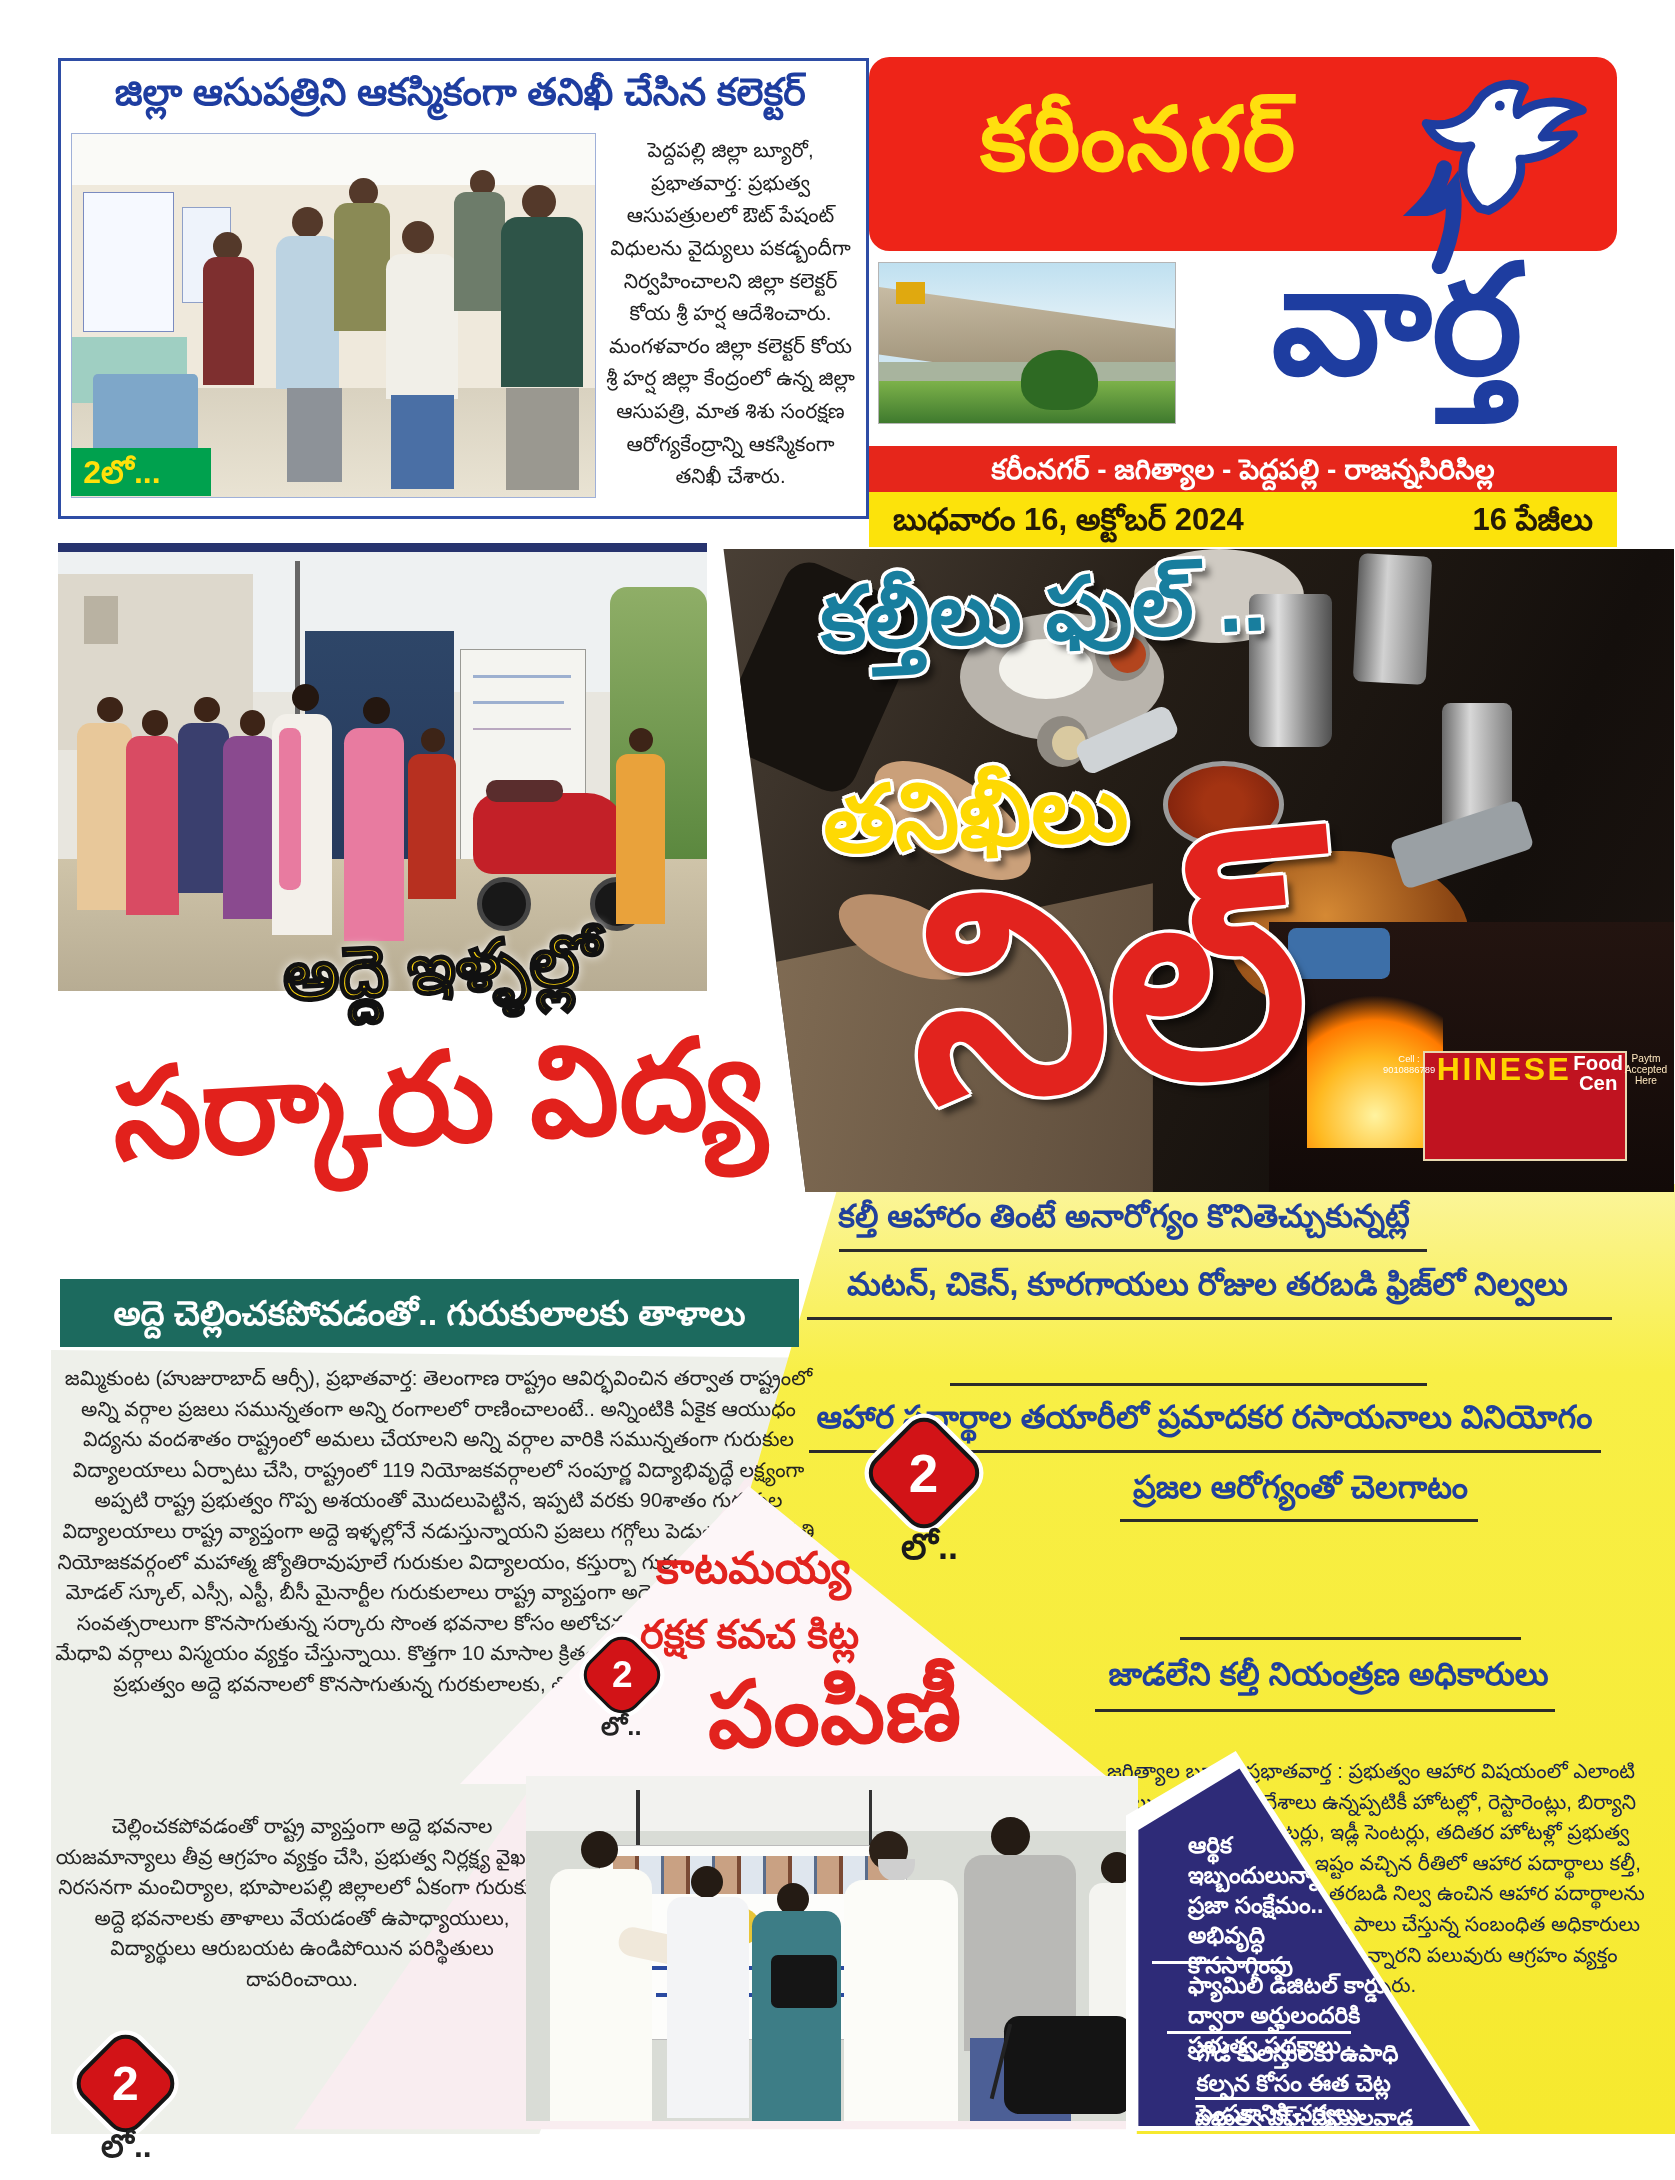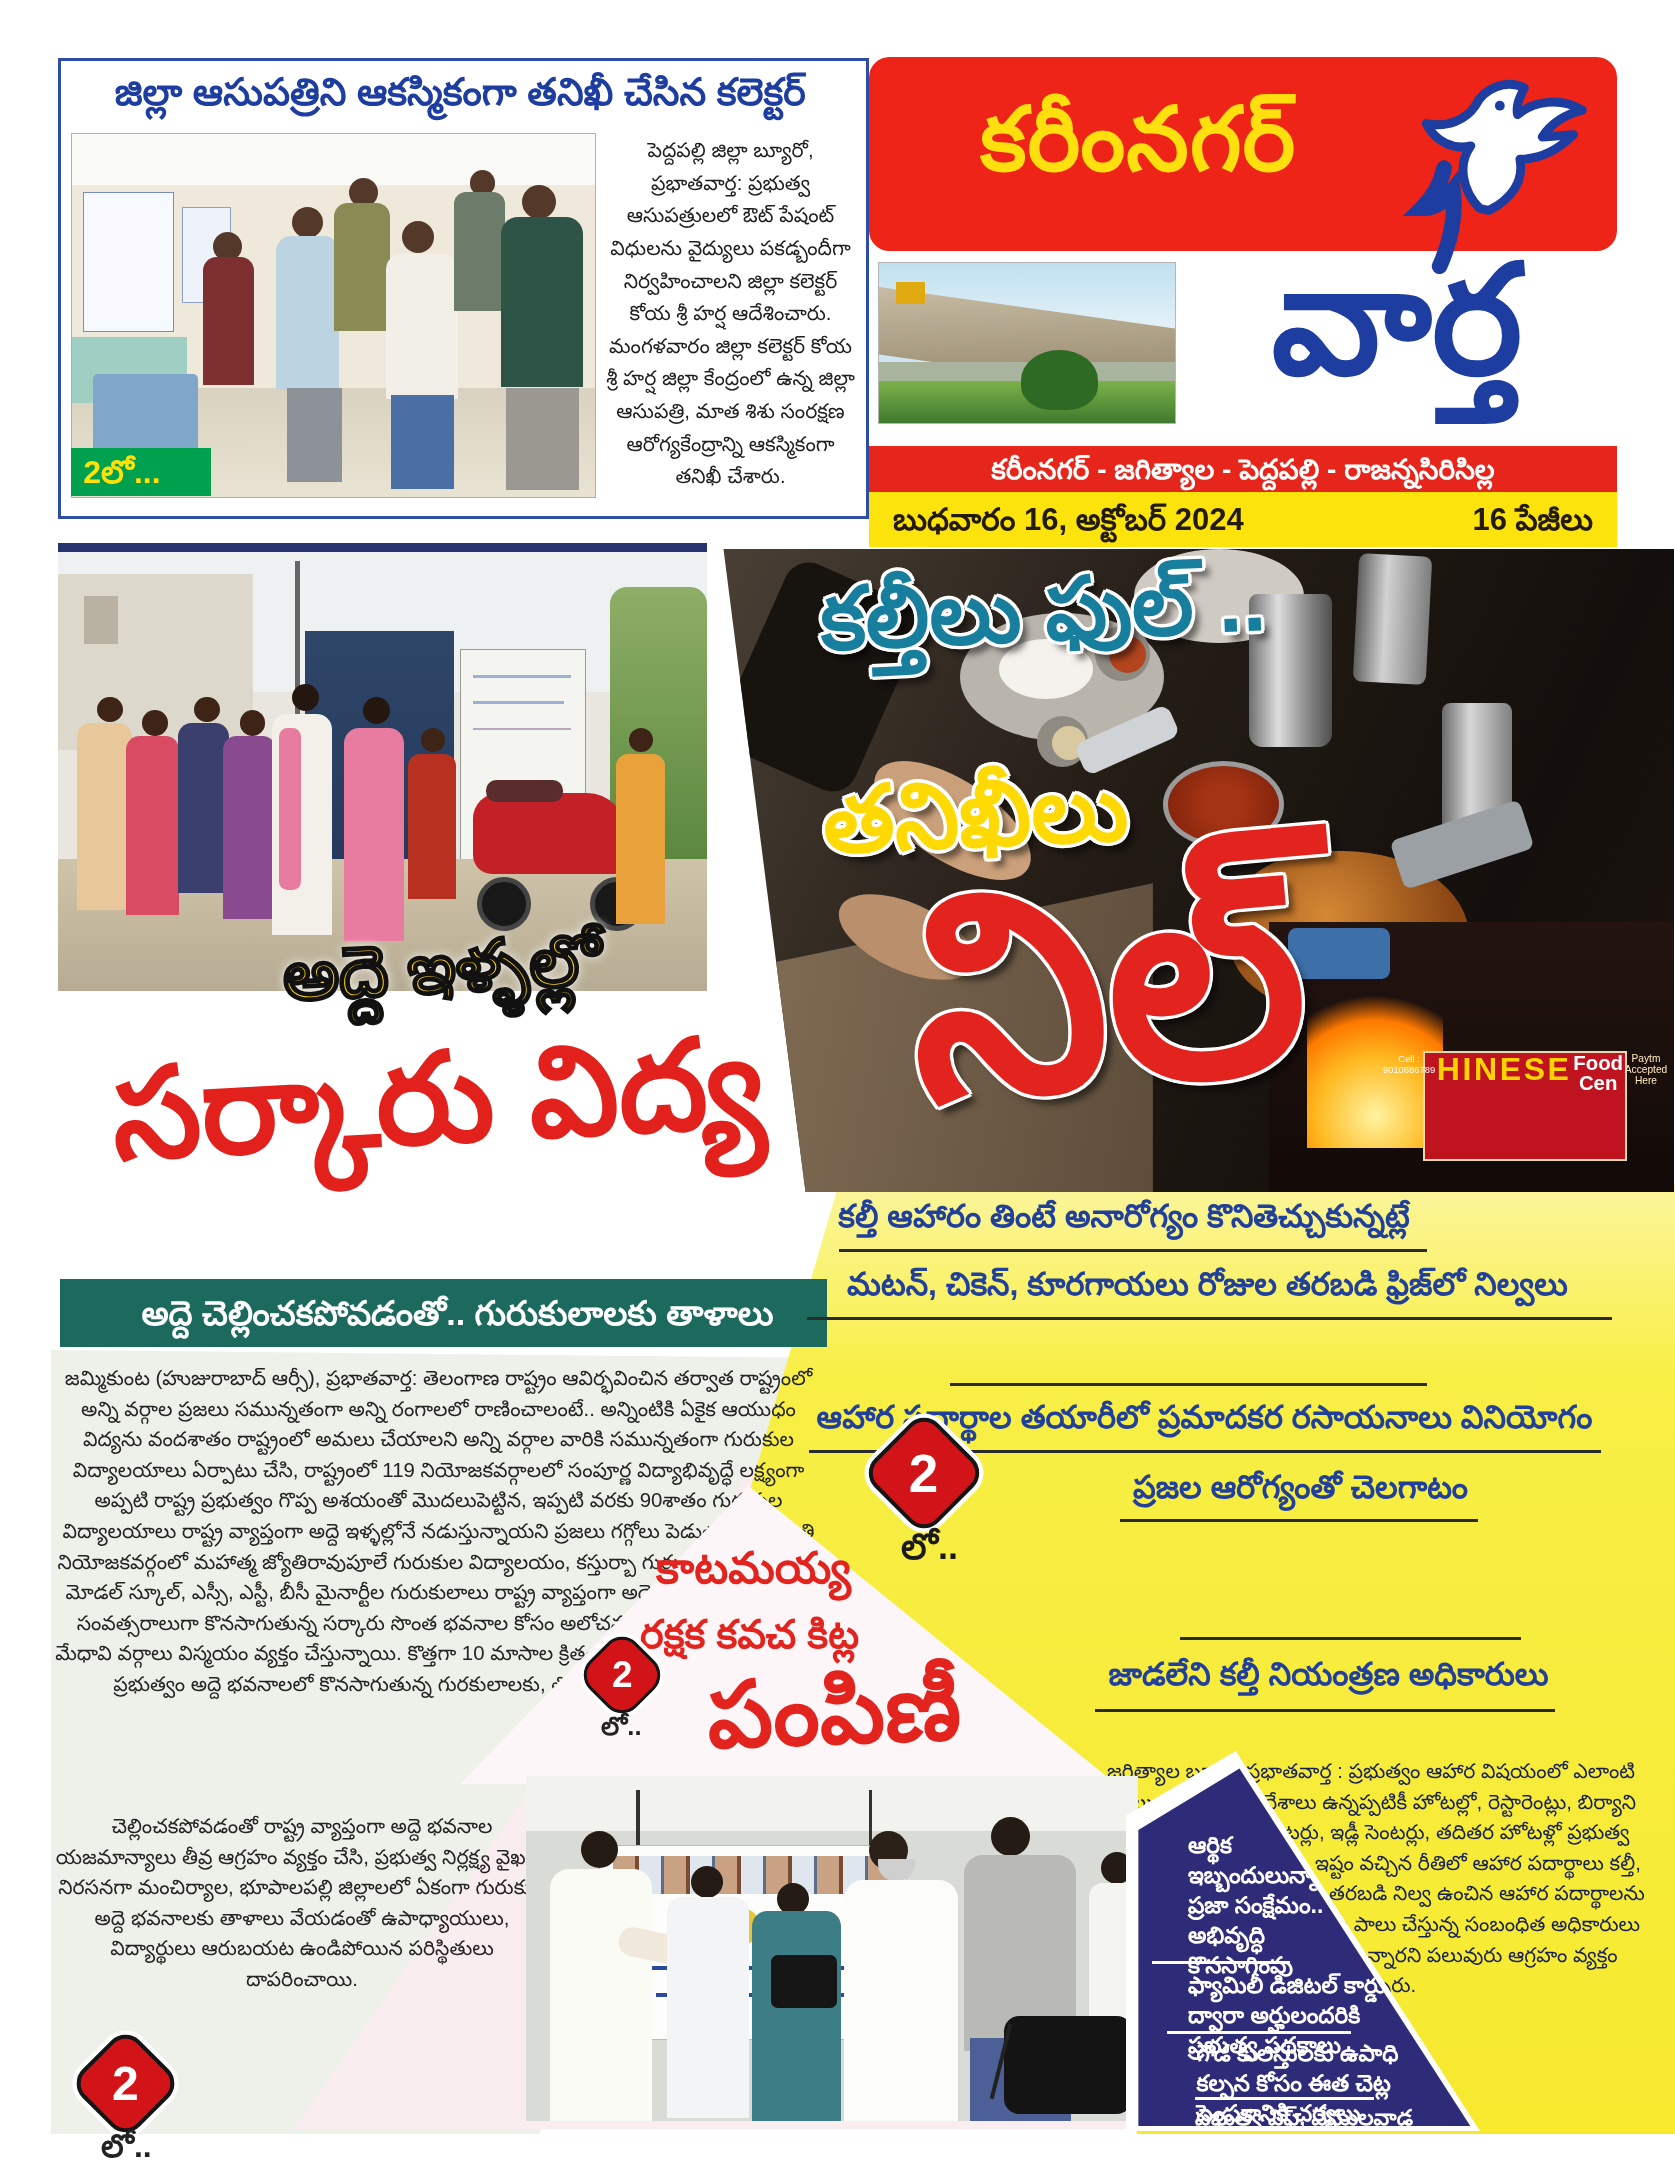--- a/index.html
+++ b/index.html
@@ -39,21 +39,21 @@
 
   
   #band-top{left:58px;top:543px;width:649px;height:8.5px;background:#27336e;}
   #w-photo{left:58px;top:552px;width:649px;height:439px;background:#e8e6df;overflow:hidden;}
   #lk{left:204px;top:928px;width:477px;font-size:70px;font-weight:900;color:#ffd60a;text-align:center;
       transform:rotate(-3deg);-webkit-text-stroke:2.6px #111;
       text-shadow:0 0 10.2px #ffffff,0 0 3.4px #ffffff;}
   #lh{left:60px;top:1026px;width:758px;font-size:126px;font-weight:900;color:#e2211c;text-align:center;
       transform:rotate(-3deg);text-shadow:1.7px 2.6px 0 #ffffff;}
   #lsub{left:60px;top:1279px;width:739px;height:68px;background:#1c6a5e;color:#fff;font-size:34px;
-      font-weight:bold;text-align:center;line-height:68px;padding-left:28px;}
+      font-weight:bold;text-align:center;line-height:68px;}
   #lbody1{left:55px;top:1363px;width:767px;height:443px;font-size:20.4px;line-height:1.5;color:#242424;text-align:center;overflow:hidden;}
   #lbody2{left:55px;top:1811px;width:494px;height:228px;font-size:20.4px;line-height:1.5;color:#242424;text-align:center;overflow:hidden;}
 
   
   .dia{position:absolute;background:#d21317;border:4.3px solid #151515;border-radius:20.4px;
        transform:rotate(45deg);box-shadow:0 0 0 4.3px #ffffff;display:flex;align-items:center;justify-content:center;}
   .dia span{transform:rotate(-45deg);color:#fff;font-weight:900;}
   .losuf{position:absolute;font-weight:900;color:#222;}
 
   

